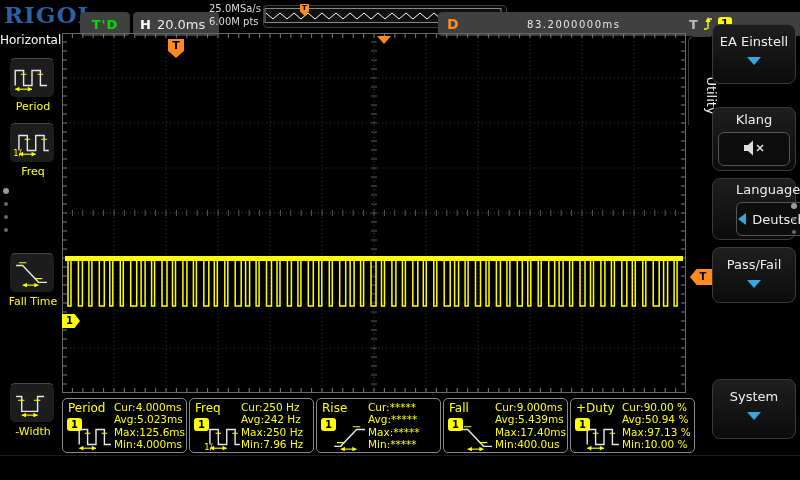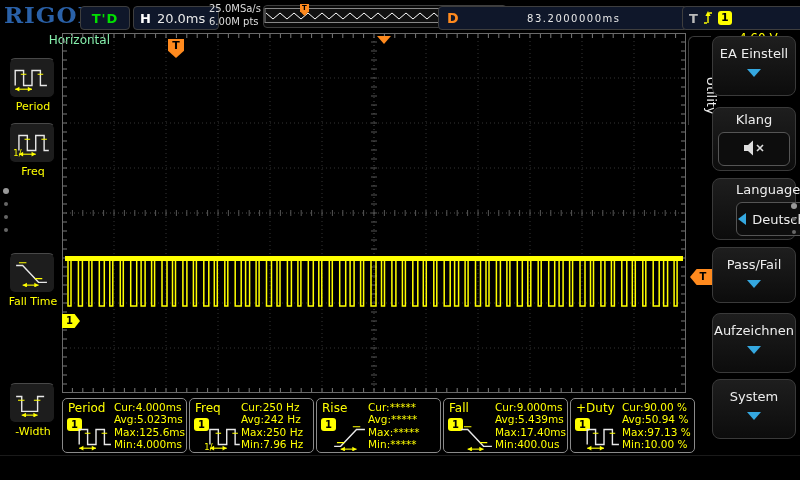--- a/index.html
+++ b/index.html
@@ -2,21 +2,21 @@
 <html><head>
 <meta charset="utf-8">
 <style>
   html,body{margin:0;padding:0;background:#000;}
   #screen{position:relative;width:800px;height:480px;background:#000;overflow:hidden;
           font-family:"DejaVu Sans","Liberation Sans",sans-serif;}
   .abs{position:absolute;}
   
   #logo{left:4px;top:1px;font-family:"DejaVu Serif","Liberation Serif",serif;font-weight:bold;
         font-size:23px;color:#2A61A8;letter-spacing:1px;}
-  .tbox{background:#0f172a;border:1px solid #3e3e3e;border-radius:4px;height:22px;top:6px;
+  .tbox{background:#404040;border:1px solid #3e3e3e;border-radius:4px;height:22px;top:12px;
         display:flex;align-items:center;}
   #trigd-box{left:80px;width:48px;justify-content:center;}
   #trigd-box span{color:#00E000;font-weight:bold;font-size:13px;letter-spacing:1px;}
   #h-box{left:133px;width:72px;padding:0 6px;gap:6px;}
   #h-box .hl{color:#fff;font-weight:bold;font-size:13px;}
   #h-box .hv{color:#e8e8e8;font-size:13px;}
   #sample-info{left:209px;top:2px;color:#ddd;font-size:10px;line-height:13px;}
   #preview-bar{left:263px;top:5px;width:242px;height:21px;background:#0a0a0a;
                border:1px solid #3e3e3e;border-radius:4px;}
   #preview-flag{left:300px;top:4px;width:9px;height:12px;background:#FF8A1E;
@@ -25,21 +25,21 @@
   #d-box{left:438px;width:232px;padding:0 8px;gap:10px;}
   #d-box .dl{color:#FF8A1E;font-weight:bold;font-size:14px;}
   #d-box .dv{color:#e8e8e8;font-size:10px;letter-spacing:1.5px;margin:14px auto;}
   #t-box{left:682px;width:114px;padding:0 6px;gap:5px;}
   #t-box .tl{color:#bbb;font-weight:bold;font-size:13px;}
   #t-box .badge{width:14px;height:14px;background:#FFFF00;border-radius:3px;color:#000;
      font-weight:bold;font-size:11px;text-align:center;line-height:14px;}
   #t-box .tv{color:#FFFF00;font-size:12px;margin-left:2px;margin-top:40px;}
   .edge-icon{width:10px;height:16px;}
   
-  #lmenu-title{left:0;top:33px;width:62px;text-align:right;color:#86efac;font-size:12px;padding-left:48px;}
+  #lmenu-title{left:0;top:33px;width:62px;text-align:left;color:#ffffff;font-size:12px;}
   .lmi{left:9px;width:48px;cursor:pointer;}
   .lmicon{width:44px;height:38px;background:#1d1d1d;border:1px solid #000;
           border-top:1px solid #484848;border-radius:6px;display:flex;align-items:center;justify-content:center;}
   .lmicon svg{width:38px;height:28px;}
   .lmlabel{width:56px;margin-left:-4px;text-align:center;color:#FFFF00;font-size:11px;margin-top:2px;}
   .pagedot{border-radius:50%;background:#666;}
   
   #scope{left:62px;top:30px;width:624px;height:368px;}
   
   #trig-pos-flag{left:168px;top:39px;width:16px;height:19px;background:#FF8A1E;
@@ -563,21 +563,21 @@
   </div>
 
   <div class="abs" id="trig-pos-flag">T</div>
   <div class="abs" id="trig-triangle"></div>
   <div class="abs" id="trig-level-flag">T</div>
   <div class="abs" id="ch1-flag">1</div>
 
   <div class="abs" id="utility-outline"></div>
   <div class="abs" id="utility-tab">Utility</div>
 
-  <div class="abs rbtn" style="top:36px;height:60px;">
+  <div class="abs rbtn" style="top:24px;height:60px;">
     <div class="cap">EA Einstell</div>
     <div class="arrow-down"></div>
   </div>
 
   <div class="abs rbtn" style="top:107px;height:64px;">
     <div style="margin-top:4px;">Klang</div>
     <div class="inner-btn">
       <span class="klang-icon"><svg viewBox="0 0 24 20" width="100%" height="100%">
             <path d="M2 7 h4 l5 -4.5 v15 l-5 -4.5 h-4 z" fill="#ddd"></path>
             <path d="M15 7 l6 6 M21 7 l-6 6" stroke="#ddd" stroke-width="1.6"></path>
@@ -591,24 +591,20 @@
       <span class="arrow-left"></span>
       <span>Deutsch</span>
     </div>
   </div>
 
   <div class="abs rbtn" style="top:247px;height:56px;">
     <div class="cap">Pass/Fail</div>
     <div class="arrow-down"></div>
   </div>
 
-  <div class="abs rbtn" style="top:313px;height:60px;">
-    <div class="cap">Aufzeichnen</div>
-    <div class="arrow-down"></div>
-  </div>
 
   <div class="abs rbtn" style="top:379px;height:60px;">
     <div class="cap">System</div>
     <div class="arrow-down"></div>
   </div>
 
   <div class="abs pagedot" style="left:791px;top:203px;width:6px;height:6px;background:#999;"></div>
   <div class="abs pagedot" style="left:792px;top:217px;width:4px;height:4px;"></div>
   <div class="abs pagedot" style="left:792px;top:230px;width:4px;height:4px;"></div>
 

